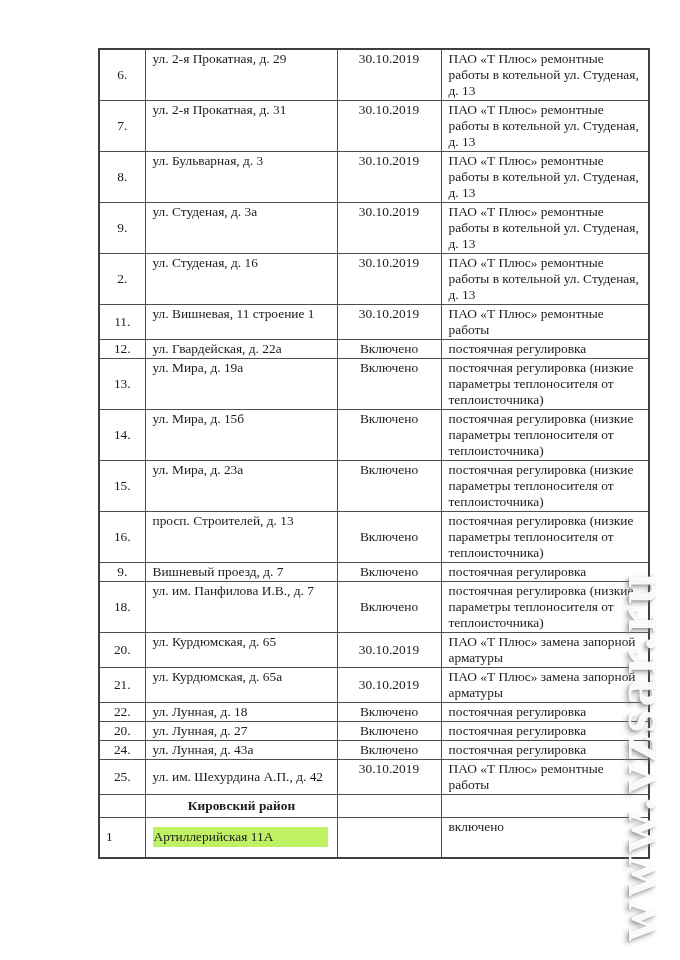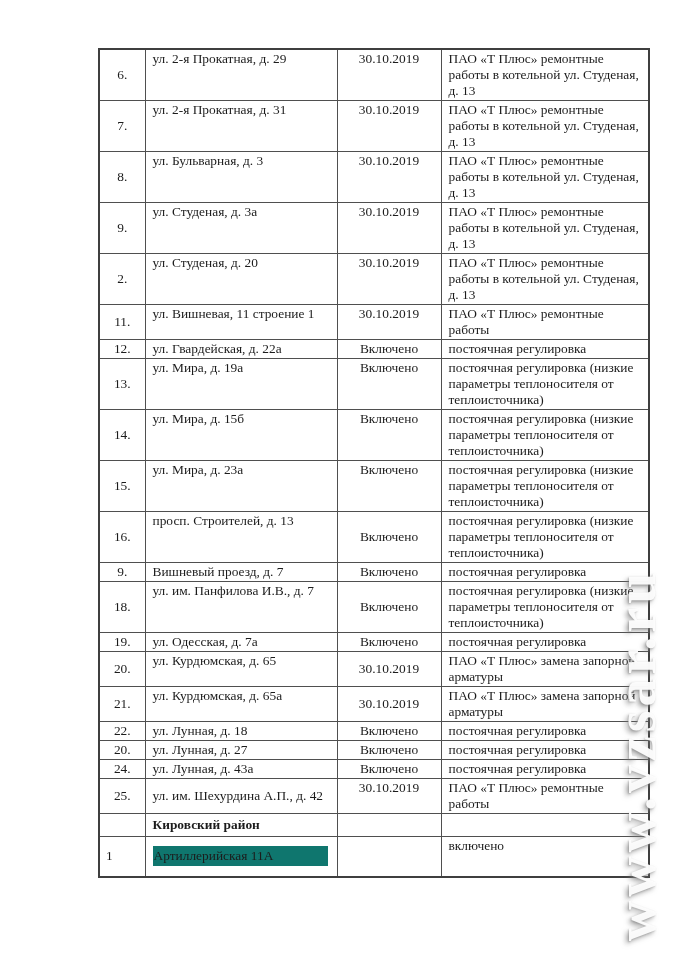--- a/index.html
+++ b/index.html
@@ -32,25 +32,25 @@
     text-align: center;
     padding-left: 2px;
     padding-right: 2px;
   }
   td.num.left { text-align: left; padding-left: 6px; }
   td.addr { white-space: nowrap; }
   td.status { text-align: center; padding-left: 2px; padding-right: 2px; }
   td.vmid { vertical-align: middle; }
 
   tr.section td { padding-top: 3px; padding-bottom: 3px; }
-  tr.section td.addr { font-weight: bold; }
+  tr.section td.addr { font-weight: bold; text-align: center; }
   tr.tall td { height: 40px; }
 
   .hl {
-    background: #0f766e;
+    background: #bef264;
     display: inline-block;
     padding: 2px 10px 2px 1px;
     min-width: 175px;
   }
 
   .watermark {
     position: absolute;
     left: 604px;
     top: 958px;
     width: 406px;
@@ -100,21 +100,21 @@
     <td class="note">ПАО «Т Плюс» ремонтные работы в котельной ул. Студеная, д. 13</td>
   </tr>
       <tr>
     <td class="num">9.</td>
     <td class="addr">ул. Студеная, д. 3а</td>
     <td class="status">30.10.2019</td>
     <td class="note">ПАО «Т Плюс» ремонтные работы в котельной ул. Студеная, д. 13</td>
   </tr>
       <tr>
     <td class="num">2.</td>
-    <td class="addr">ул. Студеная, д. 20</td>
+    <td class="addr">ул. Студеная, д. 16</td>
     <td class="status">30.10.2019</td>
     <td class="note">ПАО «Т Плюс» ремонтные работы в котельной ул. Студеная, д. 13</td>
   </tr>
       <tr>
     <td class="num">11.</td>
     <td class="addr">ул. Вишневая, 11 строение 1</td>
     <td class="status">30.10.2019</td>
     <td class="note">ПАО «Т Плюс» ремонтные работы</td>
   </tr>
       <tr>
@@ -151,26 +151,20 @@
     <td class="num">9.</td>
     <td class="addr">Вишневый проезд, д. 7</td>
     <td class="status">Включено</td>
     <td class="note">постоячная регулировка</td>
   </tr>
       <tr>
     <td class="num">18.</td>
     <td class="addr">ул. им. Панфилова И.В., д. 7</td>
     <td class="status vmid">Включено</td>
     <td class="note">постоячная регулировка (низкие параметры теплоносителя от теплоисточника)</td>
-  </tr>
-      <tr>
-    <td class="num">19.</td>
-    <td class="addr">ул. Одесская, д. 7а</td>
-    <td class="status">Включено</td>
-    <td class="note">постоячная регулировка</td>
   </tr>
       <tr>
     <td class="num">20.</td>
     <td class="addr">ул. Курдюмская, д. 65</td>
     <td class="status vmid">30.10.2019</td>
     <td class="note">ПАО «Т Плюс» замена запорной арматуры</td>
   </tr>
       <tr>
     <td class="num">21.</td>
     <td class="addr">ул. Курдюмская, д. 65а</td>

